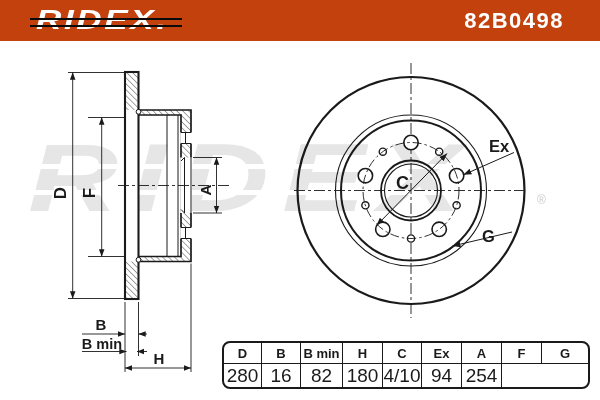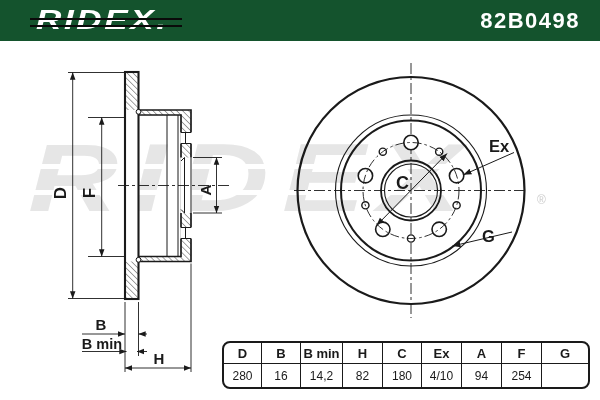--- a/index.html
+++ b/index.html
@@ -1,42 +1,42 @@
 <!DOCTYPE html>
 <html><head>
 <meta charset="utf-8">
 <style>
   html,body{margin:0;padding:0;}
   body{width:600px;height:400px;position:relative;background:#ffffff;overflow:hidden;
        font-family:"Liberation Sans",sans-serif;}
   
-  .header{position:absolute;left:0;top:0;width:600px;height:41px;background:#14532d;z-index:30;}
+  .header{position:absolute;left:0;top:0;width:600px;height:41px;background:#c2410c;z-index:30;}
   .brand{position:absolute;left:36px;top:5px;color:#ffffff;font-size:27px;font-weight:bold;
          font-style:italic;letter-spacing:2px;transform:scaleX(1.3);transform-origin:left center;
          line-height:31px;white-space:nowrap;}
   .brand-slice{position:absolute;left:30px;width:152px;height:2px;background:#0a0a0a;z-index:31;}
-  .partno{position:absolute;right:20px;top:8px;color:#ffffff;font-size:22px;font-weight:bold;
+  .partno{position:absolute;right:36px;top:8px;color:#ffffff;font-size:22px;font-weight:bold;
           letter-spacing:1.5px;}
   
   .watermark{position:absolute;left:28px;top:130px;font-size:96px;line-height:96px;font-weight:bold;
              font-style:italic;letter-spacing:10px;color:#e6e6e6;transform:scaleX(1.3);
              transform-origin:left top;z-index:1;white-space:nowrap;}
   .wm-slice{position:absolute;left:22px;width:495px;height:5px;background:#ffffff;z-index:2;}
   
   svg.draw{position:absolute;left:0;top:0;z-index:10;}
   
   .spec{position:absolute;left:222px;top:341px;z-index:20;display:grid;
         grid-template-columns:38px 39px 42px 40px 39px 40px 40px 40px 46px;
         grid-template-rows:21px 23px;
         border:2px solid #1a1a1a;border-radius:8px;background:#ffffff;overflow:hidden;}
   .spec .cell{display:flex;align-items:center;justify-content:center;
               border-right:1.6px solid #1a1a1a;color:#1a1a1a;}
   .spec .cell:nth-child(9n){border-right:none;}
   .spec .th{font-weight:bold;font-size:13px;border-bottom:1.6px solid #1a1a1a;}
-  .spec .td{font-size:12px;}
+  .spec .td{font-size:19px;}
 </style>
 </head>
 <body>
 
 <div class="watermark">RIDEX</div>
 <div class="wm-slice" style="top:164px"></div>
 <div class="wm-slice" style="top:190px"></div>
 
 <svg class="draw" width="600" height="400" viewBox="0 0 600 400">
   <defs>
@@ -165,19 +165,18 @@
   <div class="cell th">B</div>
   <div class="cell th">B min</div>
   <div class="cell th">H</div>
   <div class="cell th">C</div>
   <div class="cell th">Ex</div>
   <div class="cell th">A</div>
   <div class="cell th">F</div>
   <div class="cell th">G</div>
   <div class="cell td">280</div>
   <div class="cell td">16</div>
-  <div class="cell td">14,2</div>
   <div class="cell td">82</div>
   <div class="cell td">180</div>
   <div class="cell td">4/10</div>
   <div class="cell td">94</div>
   <div class="cell td">254</div>
 </div>
 
 </body></html>

